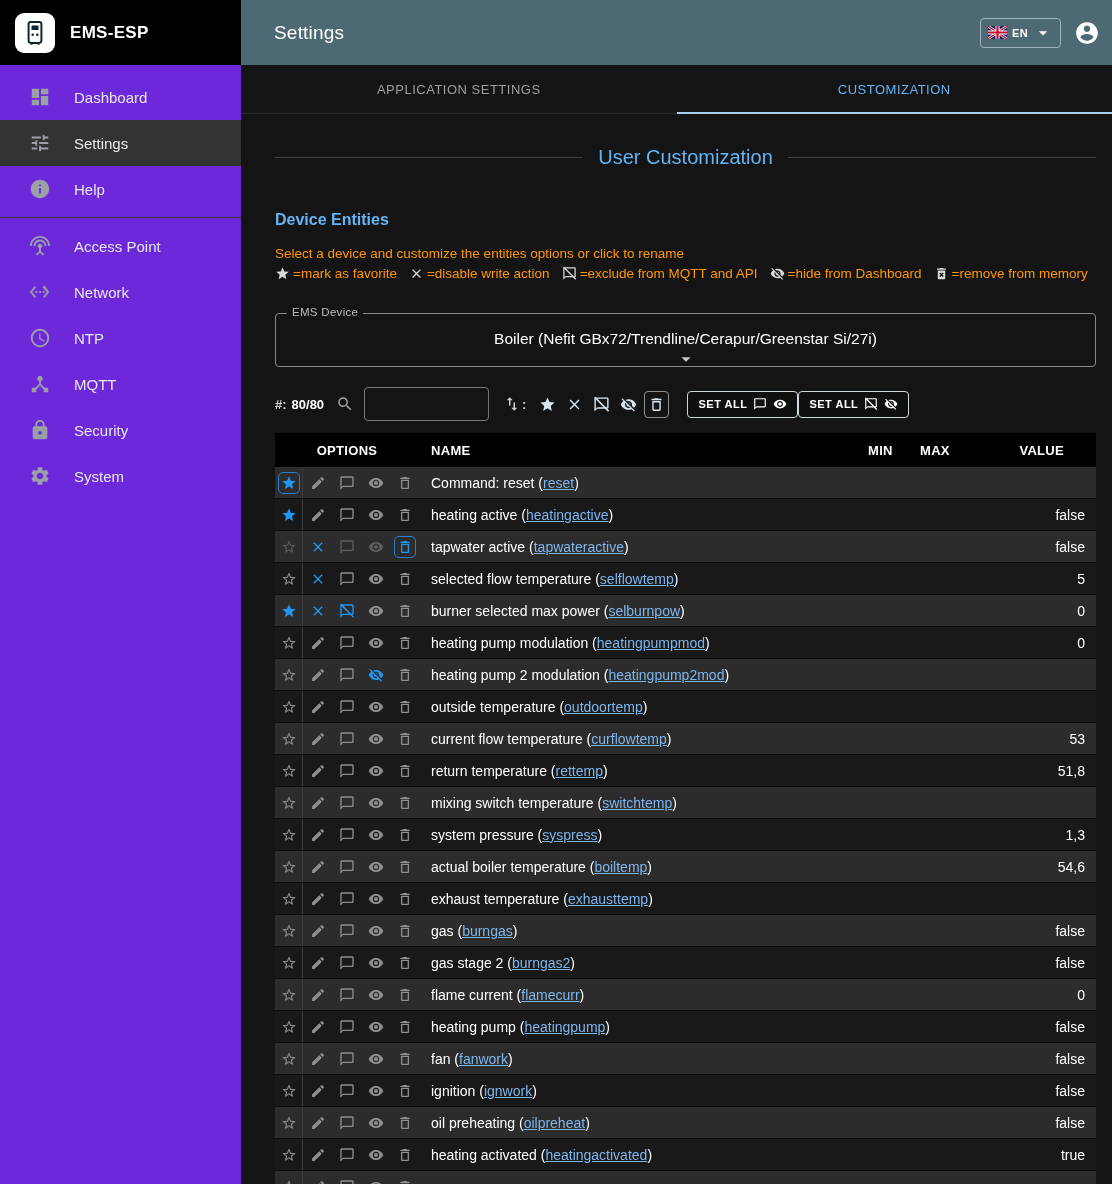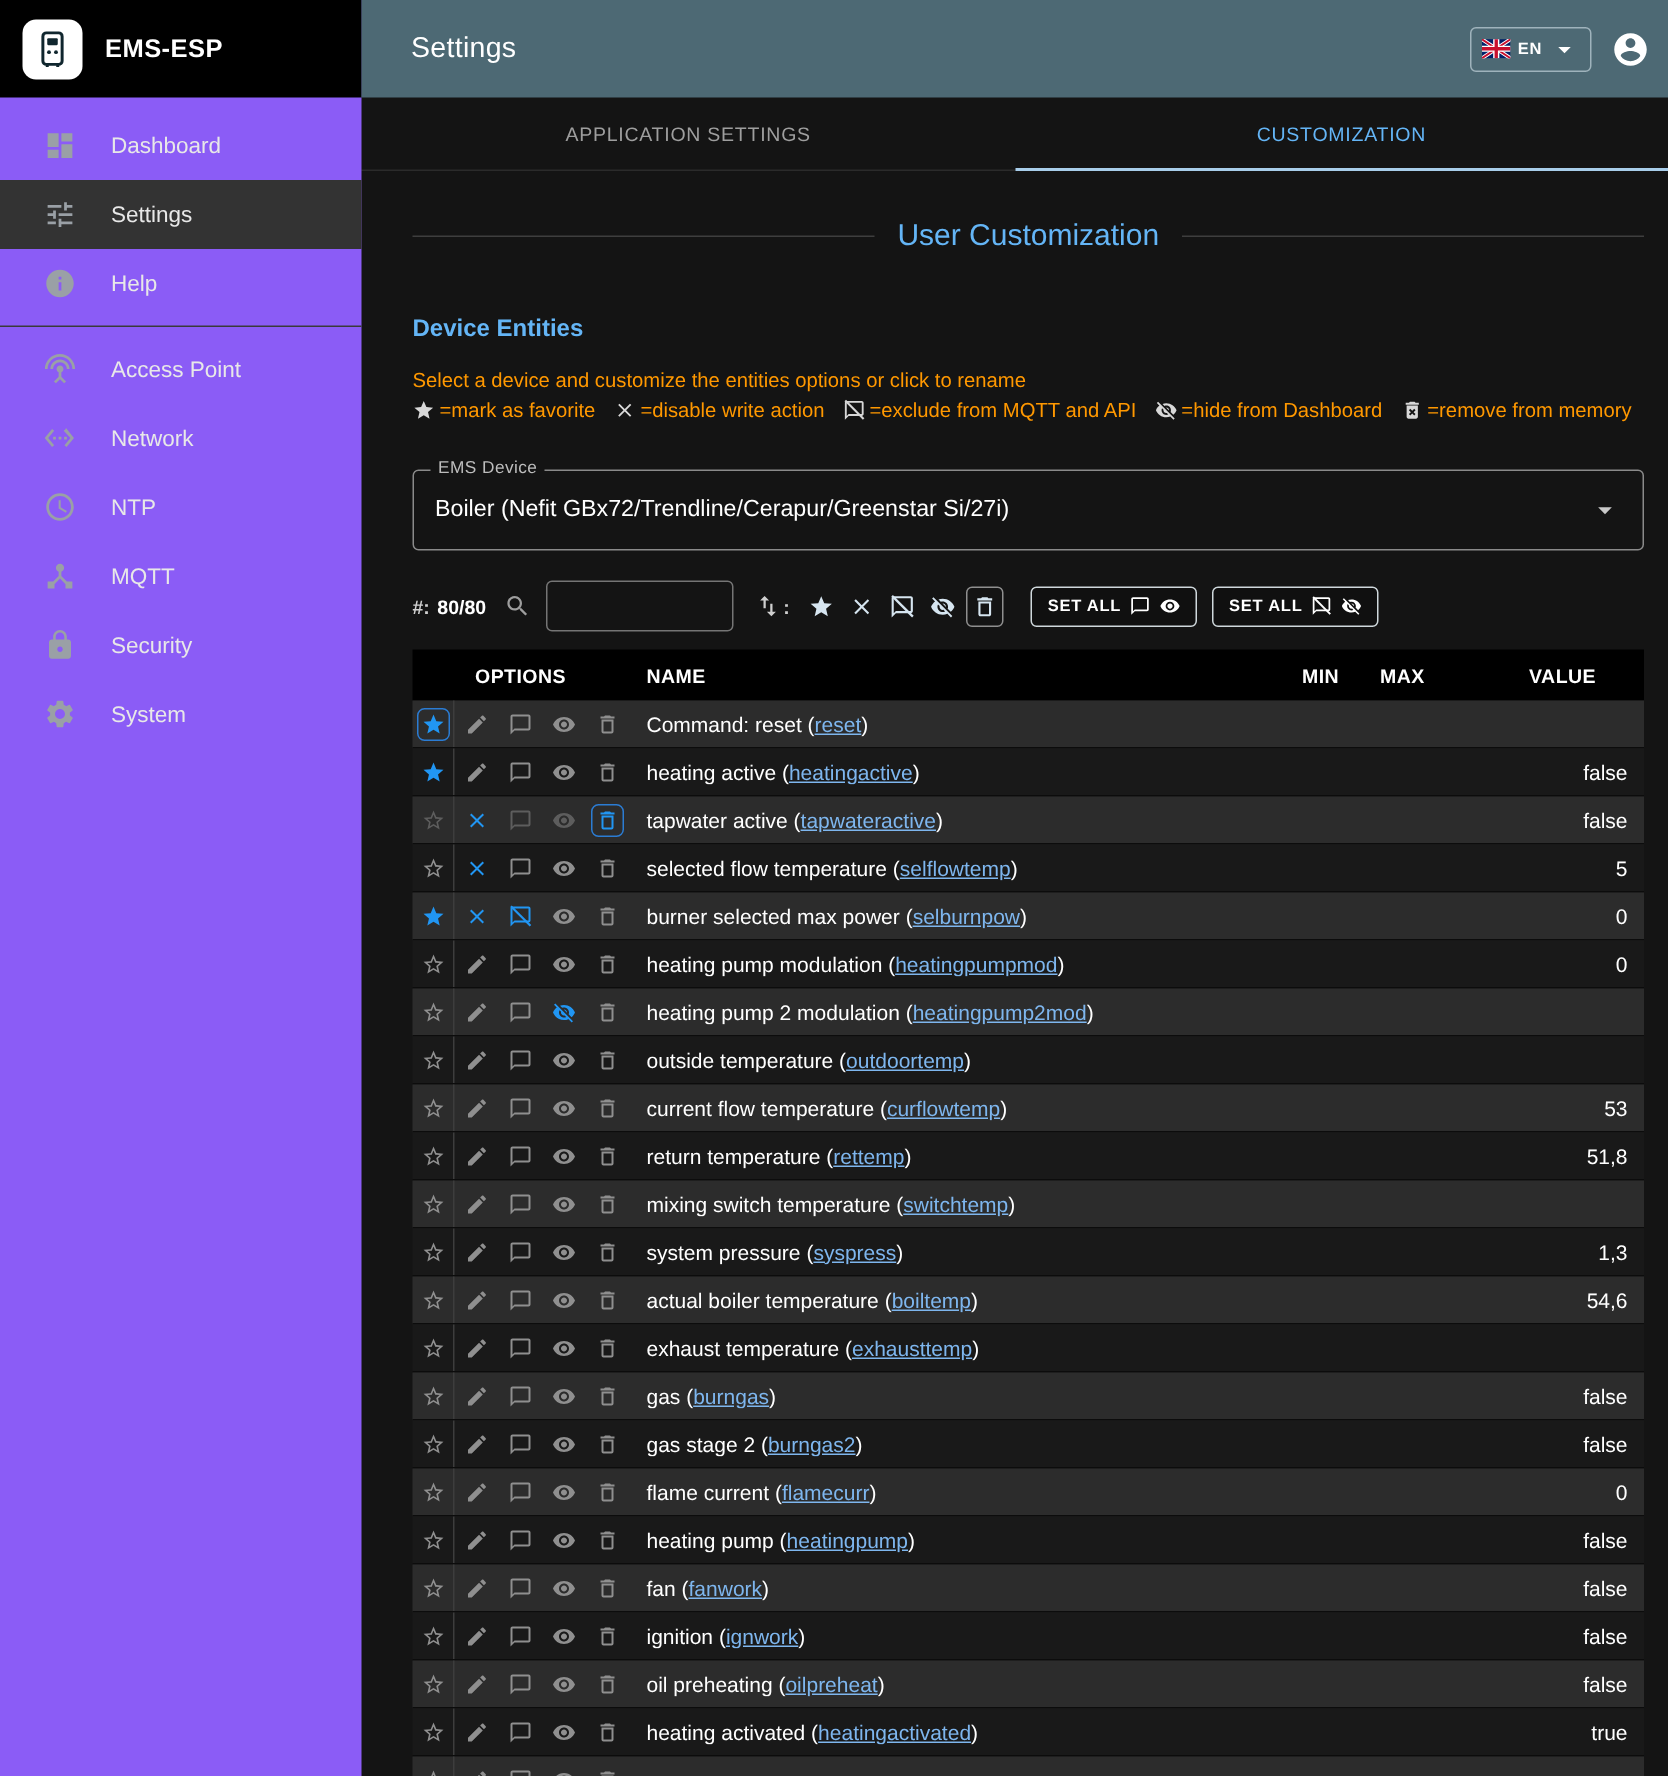--- a/index.html
+++ b/index.html
@@ -3,21 +3,21 @@
 <meta charset="utf-8">
 <style>
   * { box-sizing: border-box; margin: 0; padding: 0; }
   html, body { width: 1112px; height: 1184px; overflow: hidden; }
   body { background: #141414; font-family: "Liberation Sans", sans-serif; color: #fff; }
   svg { width: 100%; height: 100%; display: block; }
 
   .app { display: flex; width: 100%; height: 100%; }
 
   
-  .sidebar { width: 241px; flex: none; background: #8b5cf6; }
+  .sidebar { width: 241px; flex: none; background: #6d28d9; }
   .logo-bar { height: 65px; background: #000; display: flex; align-items: center; padding-left: 15px; gap: 15px; }
   .logo-badge { width: 40px; height: 40px; background: #fff; border-radius: 9px; display: flex; align-items: center; justify-content: center; }
   .logo-glyph { width: 28px; height: 28px; }
   .brand-name { color: #fff; font-size: 17px; font-weight: bold; letter-spacing: .3px; }
   .nav { padding-top: 9px; }
   .nav-item { height: 46px; display: flex; align-items: center; padding-left: 29px; gap: 23px; cursor: pointer; color: #e8e8e8; font-size: 15px; }
   .nav-item.active { background: #333333; }
   .nav-icon { width: 22px; height: 22px; color: #9aa0a6; flex: none; }
   .nav-divider { border-top: 1px solid #3a3a3a; margin: 5px 0; }
 
@@ -41,37 +41,37 @@
   .content { flex: 1; padding: 0 16px 0 34px; overflow: hidden; }
   .divider-title { display: flex; align-items: center; margin-top: 32px; }
   .dt-line { flex: 1; border-top: 1px solid #3e3e3e; }
   .dt-text { margin: 0 15px; color: #64b5f6; font-size: 20px; }
   .section-title { margin-top: 42px; color: #64b5f6; font-size: 16px; font-weight: bold; }
   .hint { margin-top: 17px; color: #ff9800; font-size: 13.5px; }
   .legend { margin-top: 5px; color: #ff9800; font-size: 13.5px; display: flex; align-items: center; gap: 12px; }
   .lg-item { display: inline-flex; align-items: center; gap: 3px; }
   .lg-icon { width: 15px; height: 15px; color: #d8d8d8; flex: none; }
 
-  .device-select { position: relative; margin-top: 32px; height: 54px; border: 1px solid #8a8a8a; border-radius: 4px; display: flex; align-items: center; padding: 16px 14px; cursor: pointer; }
+  .device-select { position: relative; margin-top: 32px; height: 54px; border: 1px solid #8a8a8a; border-radius: 4px; display: flex; align-items: center; padding: 16px 14px; cursor: pointer; flex-direction: column; }
   .ds-label { position: absolute; top: -8px; left: 11px; background: #141414; padding: 0 5px; font-size: 11.5px; color: #bdbdbd; letter-spacing: .3px; }
   .ds-value { color: #fff; font-size: 15.5px; flex: 1; }
   .ds-caret { width: 22px; height: 22px; color: #c9c9c9; }
 
   .filter-row { margin-top: 19px; display: flex; align-items: center; height: 36px; }
   .count-prefix { color: #d0d0d0; font-size: 13px; font-weight: bold; }
   .count { color: #fff; font-size: 13px; font-weight: bold; margin-left: 5px; }
   .search-icon { width: 18px; height: 18px; color: #9e9e9e; margin-left: 12px; flex: none; }
   .search-input { width: 125px; height: 34px; margin-left: 10px; background: transparent; border: 1px solid #757575; border-radius: 4px; color: #fff; padding: 0 8px; font-size: 14px; font-family: "Liberation Sans", sans-serif; }
   .sort-icon { width: 18px; height: 18px; color: #cfcfcf; margin-left: 14px; flex: none; }
   .sort-sep { color: #cfcfcf; font-size: 13px; font-weight: bold; margin-left: 1px; }
   .toggles { display: flex; align-items: center; margin-left: 8px; }
   .toggle-btn { width: 27px; height: 28px; display: flex; align-items: center; justify-content: center; color: #d6e5f0; cursor: pointer; }
   .toggle-btn svg { width: 17px; height: 17px; }
   .toggle-btn.boxed { border: 1px solid #8f8f8f; border-radius: 4px; width: 25px; height: 27px; margin-left: 2px; }
-  .setall { display: flex; align-items: center; margin-left: 18px; gap: 10px; }
+  .setall { display: flex; align-items: center; margin-left: 18px; }
   .setall-btn { height: 27px; border: 1px solid #cfd8dc; border-radius: 4px; display: flex; align-items: center; gap: 6px; padding: 0 10px; color: #fff; font-size: 11px; font-weight: bold; letter-spacing: .5px; cursor: pointer; background: #101010; font-family: "Liberation Sans", sans-serif; }
   .setall-icon { width: 14px; height: 14px; color: #fff; flex: none; }
 
   
   .etable { margin-top: 11px; }
   .t-head { display: grid; grid-template-columns: 144px 1fr 52px 56px 120px; background: #000; height: 34px; align-items: center; color: #fff; font-size: 13px; font-weight: bold; letter-spacing: .3px; }
   .th-options { text-align: center; }
   .th-name { padding-left: 12px; }
   .th-min, .th-max { }
   .th-value { text-align: right; padding-right: 32px; }

